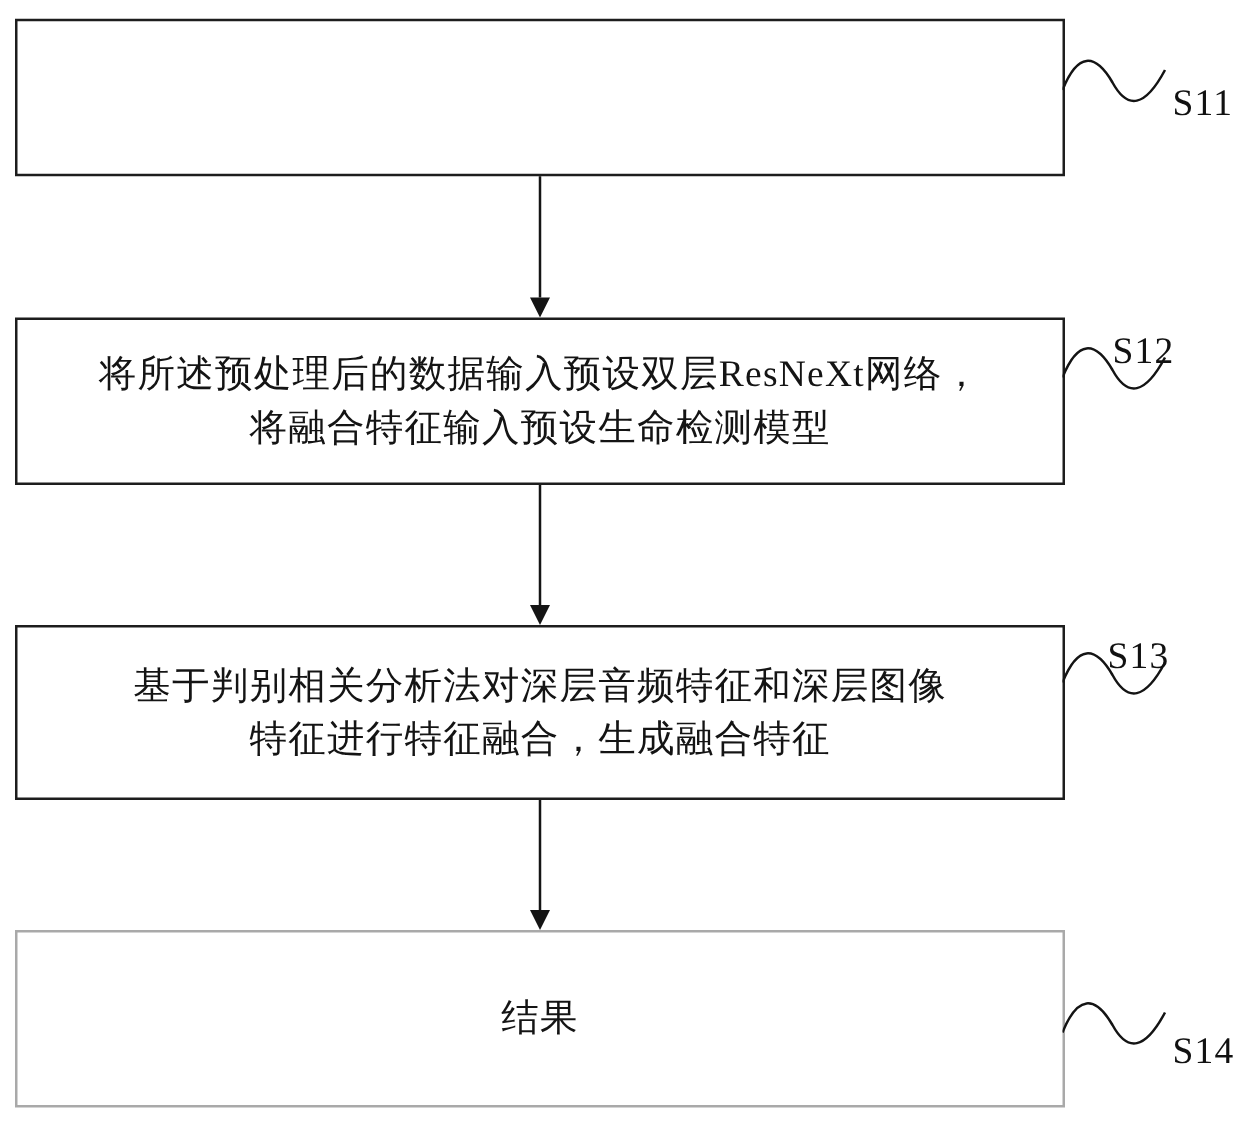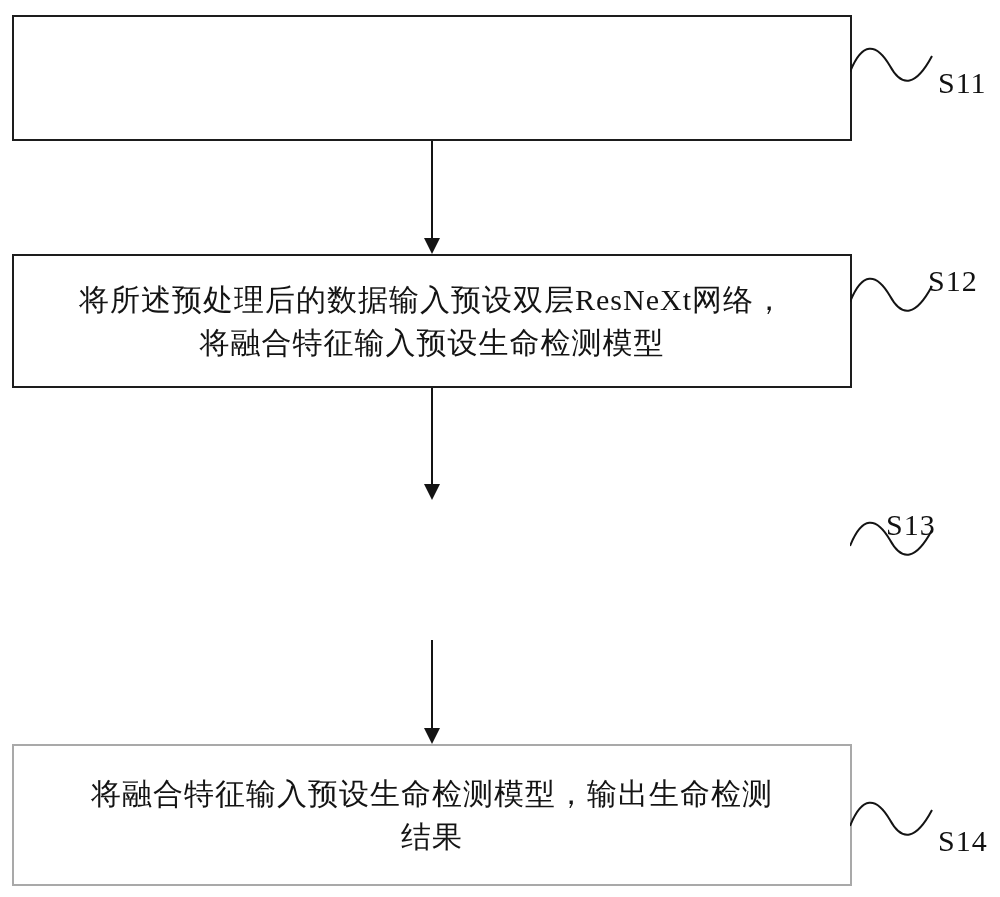--- a/index.html
+++ b/index.html
@@ -41,21 +41,21 @@
   #arrow1{left:424px;top:141px;} #arrow1 .shaft{height:97px;}
   #arrow2{left:424px;top:388px;} #arrow2 .shaft{height:96px;}
   #arrow3{left:424px;top:640px;} #arrow3 .shaft{height:88px;}
 
   #sq1{left:850px;top:38px;}
   #sq2{left:850px;top:268px;}
   #sq3{left:850px;top:512px;}
   #sq4{left:850px;top:792px;}
 
   #lbl1{left:938px;top:38px;margin-top:28px;}
-  #lbl2{left:928px;top:264px;text-align:center;}
+  #lbl2{left:890px;top:264px;text-align:center;}
   #lbl3{left:886px;top:508px;}
   #lbl4{left:938px;top:824px;}
 </style>
 </head>
 <body>
 
 <div class="canvas">
 
   <div class="box" id="box1">
   </div>
@@ -76,32 +76,35 @@
   <svg class="squiggle" id="sq2" width="84" height="56" viewBox="0 0 84 56">
     <path d="M0,34 C12,4 26,4 40,28 C52,50 66,48 82,18"></path>
   </svg>
   <div class="step-label" id="lbl2">S12</div>
 
   <div class="arrow" id="arrow2">
     <div class="shaft"></div>
     <div class="head"></div>
   </div>
 
+  <div class="box" id="box3">
+    <div class="line">基于判别相关分析法对深层音频特征和深层图像</div>
+    <div class="line">特征进行特征融合，生成融合特征</div>
+  </div>
   <svg class="squiggle" id="sq3" width="84" height="56" viewBox="0 0 84 56">
     <path d="M0,34 C12,4 26,4 40,28 C52,50 66,48 82,18"></path>
   </svg>
   <div class="step-label" id="lbl3">S13</div>
 
   <div class="arrow" id="arrow3">
     <div class="shaft"></div>
     <div class="head"></div>
   </div>
 
   <div class="box light" id="box4">
-    <div class="line">将融合特征输入预设生命检测模型，输出生命检测</div>
     <div class="line">结果</div>
   </div>
   <svg class="squiggle" id="sq4" width="84" height="56" viewBox="0 0 84 56">
     <path d="M0,34 C12,4 26,4 40,28 C52,50 66,48 82,18"></path>
   </svg>
   <div class="step-label" id="lbl4">S14</div>
 
 </div>
 
 </body></html>

